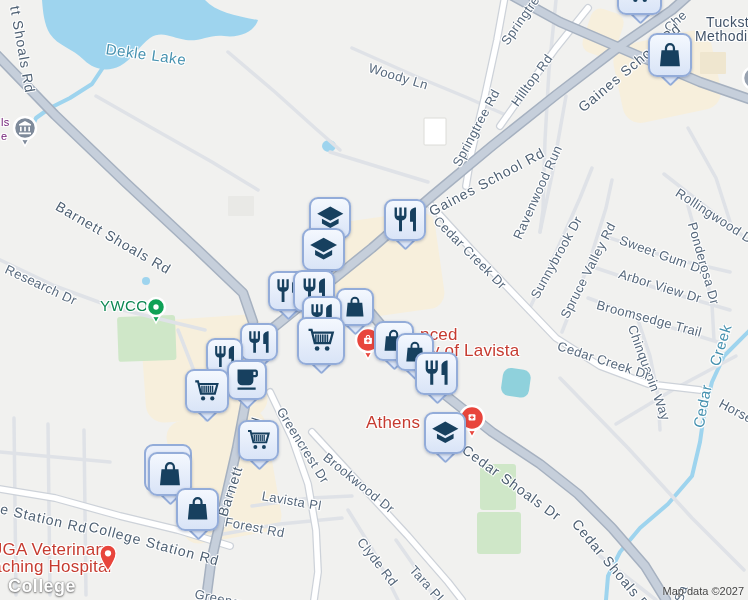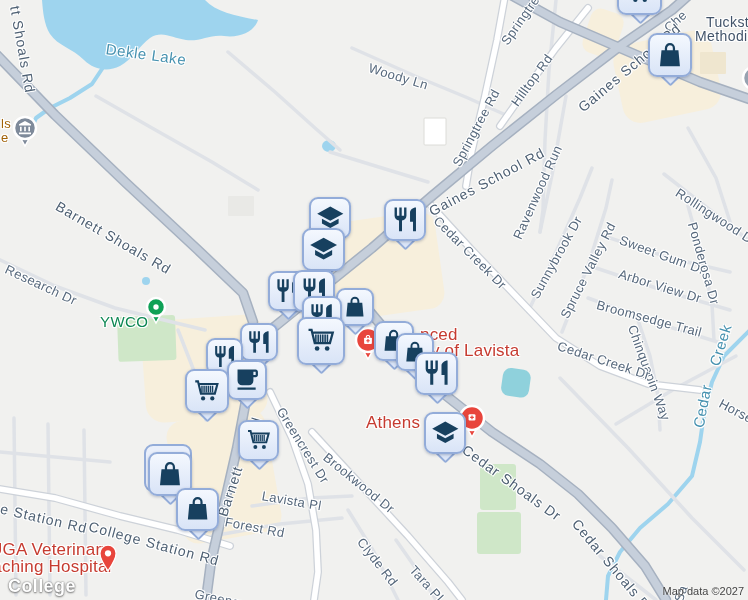--- a/index.html
+++ b/index.html
@@ -6,21 +6,21 @@
   #map{position:relative;width:748px;height:600px;overflow:hidden;background:#f1f1ef;
        font-family:"Liberation Sans",sans-serif;}
   #base{position:absolute;left:0;top:0;z-index:1}
   .lbl{position:absolute;white-space:nowrap;transform-origin:0 50%;font-size:13px;color:#56687c;
        letter-spacing:.4px;z-index:40;
        text-shadow:-1px -1px 0 #fff,1px -1px 0 #fff,-1px 1px 0 #fff,1px 1px 0 #fff,0 0 2px #fff}
   .roadlg{font-size:14px;letter-spacing:1px;color:#4e6073}
   .water{color:#4792b0;font-size:15px;letter-spacing:.6px}
   .poi-red{color:#c63b30;font-size:17px;letter-spacing:.2px}
   .poi-dark{color:#42546a;font-size:14px}
-  .poi-gray{color:#a16207;font-size:13px}
+  .poi-gray{color:#701a75;font-size:11px}
   .green{color:#0c8752;font-size:15px}
   .pm{position:absolute}
   .pm .box{position:absolute;left:0;top:0;right:0;bottom:0;border-radius:9px;z-index:2;
        background:linear-gradient(#f4f8fe,#d9e4f7);border:2px solid #93acd9;
        box-shadow:0 1px 3px rgba(40,60,100,.3)}
   .pm .tail{position:absolute;width:13px;height:13px;background:#dce6f8;border:2px solid #93acd9;
        transform:rotate(45deg);left:calc(50% - 8px);bottom:-6px;border-radius:2px;z-index:1}
   .pm .stackf{position:absolute;left:-4px;top:-8px;width:100%;height:100%;border-radius:9px;
        background:#e9effb;border:2px solid #93acd9;z-index:0}
   .pm svg.ic{position:absolute;z-index:3}
@@ -103,21 +103,21 @@
       <polyline points="502,-10 560,22 634,54 700,82 752,100" fill="none" stroke="#c6cfdb" stroke-width="7.5" stroke-linecap="round" stroke-linejoin="round"></polyline>
       <polyline points="360,300 402,350 444,394 492,432 540,464 578,494 612,528 645,566 666,600" fill="none" stroke="#c6cfdb" stroke-width="7.5" stroke-linecap="round" stroke-linejoin="round"></polyline>
     </svg>
   <div id="labels">
       <div class="lbl roadlg" style="left: 15px; top: -2px; transform: rotate(80deg);">tt Shoals Rd</div>
       <div class="lbl water" style="left: 106px; top: 40px; transform: rotate(8deg);">Dekle Lake</div>
       <div class="lbl poi-gray" style="left: 1px; top: 116px;">ls</div>
       <div class="lbl poi-gray" style="left: 1px; top: 130px;">e</div>
       <div class="lbl roadlg" style="left: 57px; top: 197px; transform: rotate(30deg);">Barnett Shoals Rd</div>
       <div class="lbl " style="left: 6px; top: 261px; transform: rotate(25deg);">Research Dr</div>
-      <div class="lbl green" style="left: 100px; top: 297px; margin-top: 16px;">YWCO</div>
+      <div class="lbl green" style="left: 100px; top: 297px;">YWCO</div>
       <div class="lbl " style="left: 369px; top: 60px; transform: rotate(17deg);">Woody Ln</div>
       <div class="lbl " style="left: 456px; top: 158px; transform: rotate(-62deg);">Springtree Rd</div>
       <div class="lbl " style="left: 504px; top: 36px; transform: rotate(-55deg);">Springtree Rd</div>
       <div class="lbl " style="left: 514px; top: 97px; transform: rotate(-54deg);">Hilltop Rd</div>
       <div class="lbl " style="left: 666px; top: 22px; transform: rotate(-42deg);">Che</div>
       <div class="lbl roadlg" style="left: 430px; top: 204px; transform: rotate(-28deg);">Gaines School Rd</div>
       <div class="lbl roadlg" style="left: 580px; top: 101px; transform: rotate(-40deg);">Gaines School Rd</div>
       <div class="lbl poi-dark" style="left: 706px; top: 14px;">Tuckston</div>
       <div class="lbl poi-dark" style="left: 695px; top: 28px;">Methodist</div>
       <div class="lbl " style="left: 517px; top: 231px; transform: rotate(-66deg);">Ravenwood Run</div>

